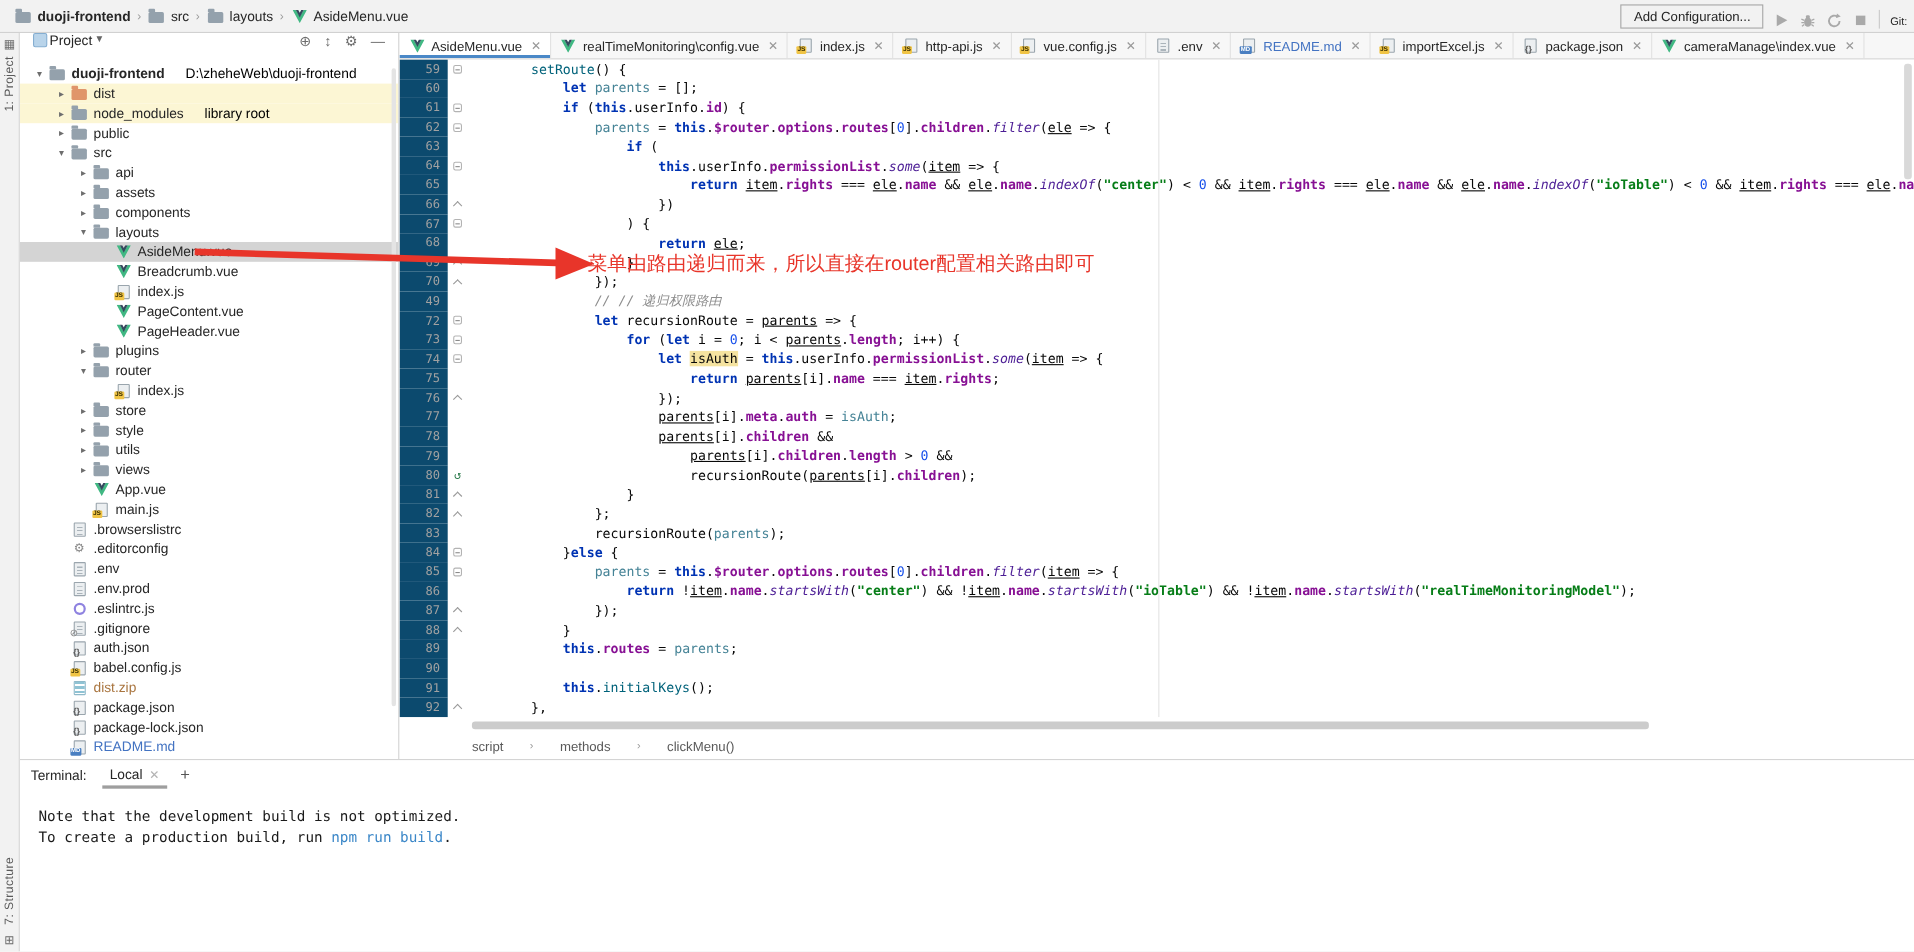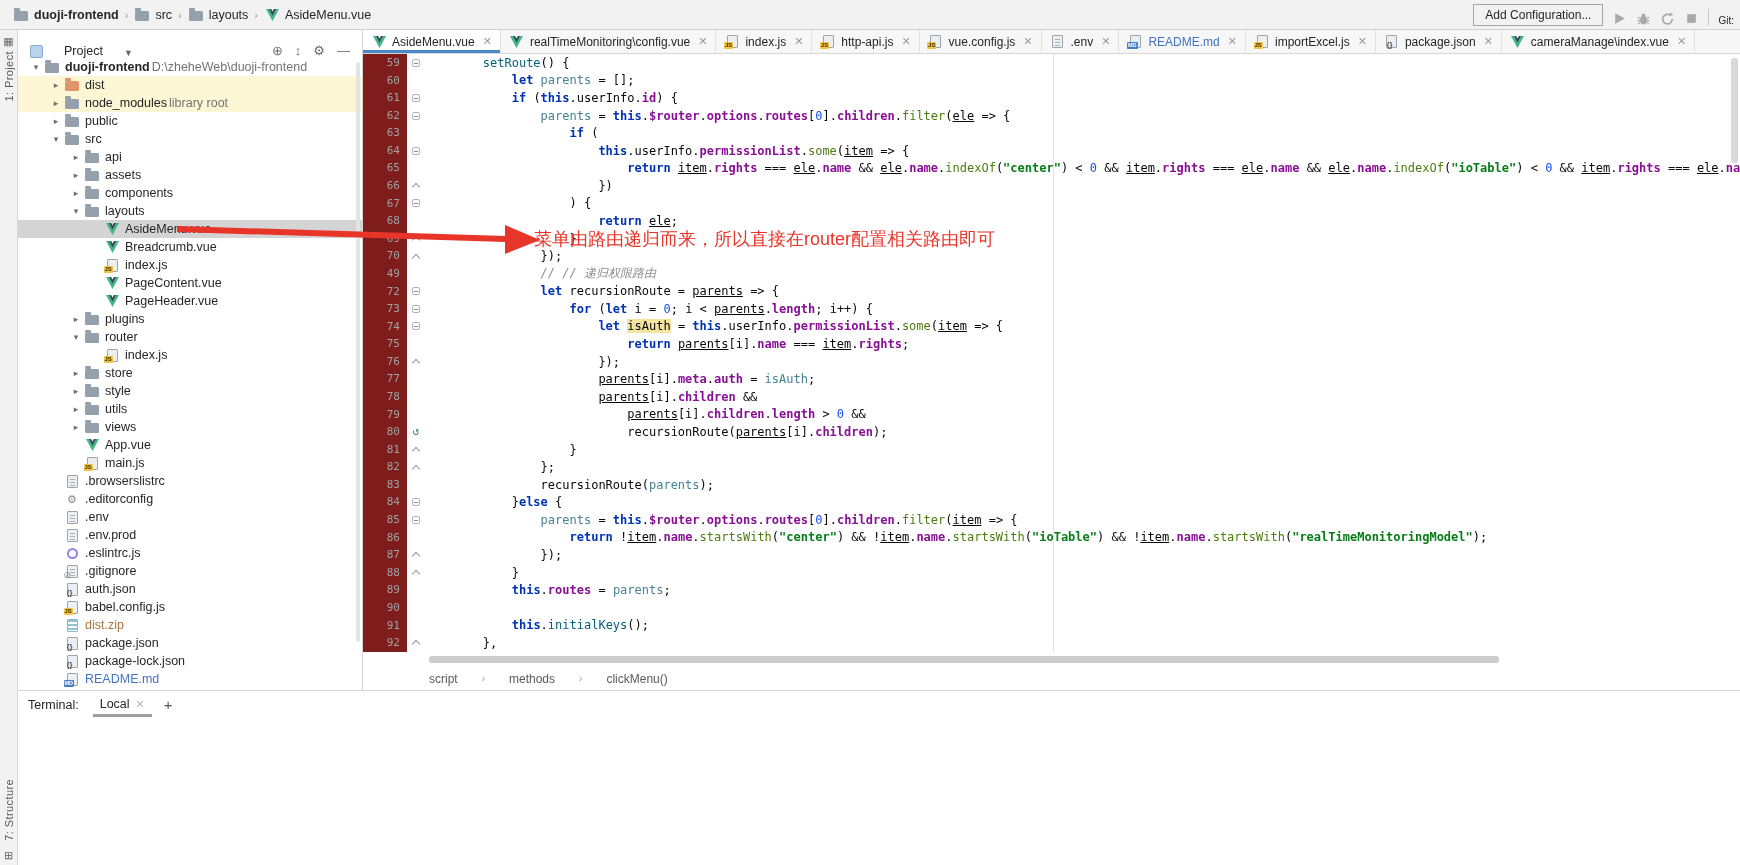--- a/index.html
+++ b/index.html
@@ -18,31 +18,31 @@
   .git-label{font-size:10px;color:#262626;white-space:nowrap}
 
   
   .stripe{position:absolute;left:0;top:30px;width:18px;height:835px;background:#f2f2f2;border-right:1px solid #d6d6d6;display:flex;flex-direction:column;align-items:center;padding:5px 0 4px;z-index:4}
   .vlabel{writing-mode:vertical-rl;transform:rotate(180deg);font-size:11px;color:#595959;letter-spacing:.4px;margin-top:4px}
   .stripe-ic{font-size:11px;color:#6b6b6b;line-height:12px}
   .stripe-bottom{margin-top:auto;display:flex;flex-direction:column;align-items:center;gap:8px}
 
   
   .project{position:absolute;left:18px;top:30px;width:345px;height:660px;background:#fff;border-right:1px solid #d4d4d4;overflow:hidden;z-index:3}
-  .pj-head{height:28px;display:flex;align-items:flex-end;gap:21px;padding:0 12px 0 12px;font-size:12.5px;color:#262626}
+  .pj-head{height:28px;display:flex;align-items:flex-start;gap:2px;padding:0 12px 0 12px;font-size:12.5px;color:#262626}
   .pane-ic{width:13px;height:13px;background:#b9d4ea;border:1px solid #85aed1;border-radius:2px;flex:none}
   .pj-caret{font-size:9px;color:#666}
   .pj-icons{margin-left:auto;display:flex;gap:12px;color:#6e6e6e;font-size:13px}
   .tree{position:absolute;top:28px;left:0;right:0;bottom:0;font-size:12.5px;color:#262626}
   .trow{height:18px;display:flex;align-items:center;white-space:nowrap;cursor:default}
   .trow.yellow{background:#fcf6d4}
   .trow.selected{background:#d4d4d4}
   .tarrow{width:16px;text-align:center;font-size:9px;color:#6e6e6e;flex:none}
   .tlabel{margin-left:5px}
-  .textra{color:#737373;margin-left:2px}
+  .textra{color:#000000;margin-left:19px}
   .pj-scroll{position:absolute;right:2px;top:32px;width:4px;height:580px;background:#e4e4e4;border-radius:2px}
 
   
   .ic-wrap{display:inline-flex;width:16px;height:15px;justify-content:center;align-items:center;flex:none;position:relative}
   .fold-ic{width:14px;height:10px;background:#94a1ac;border-radius:1.5px;position:relative;margin-top:2px}
   .fold-ic::before{content:"";position:absolute;left:0;top:-3px;width:6px;height:3px;background:inherit;border-radius:1px 1px 0 0}
   .fold-ic.dist{background:#e0956a}
   .doc-ic{width:11px;height:13px;background:#eceff1;border:1px solid #9aa5ad;border-radius:1px;position:relative}
   .doc-ic.lines::before{content:"";position:absolute;left:2px;right:2px;top:3px;height:8px;background:repeating-linear-gradient(#9aa5adcc 0 1px,transparent 1px 3px)}
   .badge{position:absolute;font-weight:bold;font-family:"Liberation Sans",sans-serif;border-radius:1px}
@@ -56,31 +56,31 @@
 
   
   .editor{position:absolute;left:363px;top:30px;width:1377px;height:660px;background:#fff;z-index:2}
   .tabs{height:24px;display:flex;background:#f7f7f7;border-bottom:1px solid #d6d6d6;overflow:hidden}
   .tab{display:flex;align-items:center;gap:5px;padding:0 8px;font-size:12px;color:#262626;border-right:1px solid #e2e2e2;white-space:nowrap;cursor:default}
   .tab.active{background:#fff;box-shadow:inset 0 -3px 0 #4a88c7}
   .tab .x{color:#9a9a9a;font-size:11px;margin-left:3px}
   .code{position:absolute;top:24px;left:0;width:1377px;height:598px;overflow:hidden;font-family:"DejaVu Sans Mono","Liberation Mono",monospace;font-size:12px}
   .margin-line{position:absolute;left:690px;top:0;width:1px;height:100%;background:#e3e3e3}
   .cl{height:17.588px;display:flex;align-items:center;white-space:pre}
-  .ln{flex:none;width:44px;padding-right:7px;text-align:right;color:#a1a1a1;background:#7f1d1d;font-size:11px;height:100%;line-height:17.588px}
+  .ln{flex:none;width:44px;padding-right:7px;text-align:right;color:#a1a1a1;background:#0c4a6e;font-size:11px;height:100%;line-height:17.588px}
   .fd{flex:none;width:18px;height:100%;display:flex;align-items:center;justify-content:center}
   .sq{width:8px;height:8px;border:1px solid #b3b3b3;border-radius:2px;position:relative;background:#fff}
   .sq::after{content:"";position:absolute;left:1px;right:1px;top:3px;height:1px;background:#8a8a8a}
   .ch{width:6px;height:6px;border-top:1.5px solid #9a9a9a;border-left:1.5px solid #9a9a9a;transform:rotate(45deg);margin-top:3px}
   .rec{color:#2f7d4f;font-size:11px;line-height:1}
   .cl span{white-space:pre}
   .c-p{color:#080808}
   .c-k{color:#0033b3;font-weight:bold}
   .c-pr{color:#871094;font-weight:bold}
-  .c-m{color:#4d7c0f;}
+  .c-m{color:#4c1d95;font-style:italic}
   .c-f{color:#00627a}
   .c-s{color:#067d17;font-weight:bold}
   .c-n{color:#1750eb}
   .c-c{color:#8c8c8c;font-style:italic}
   .c-u{color:#080808;text-decoration:underline}
   .c-v{color:#458396}
   .c-hl{background:#f5e3a0;color:#080808}
   .vscroll{position:absolute;right:2px;top:28px;width:7px;height:105px;background:#d9d9d9;border-radius:3px}
   .hscroll{position:absolute;left:66px;top:626px;width:1070px;height:7px;background:#cccccc;border-radius:3px}
   .crumbs{position:absolute;left:0;top:637px;width:100%;height:23px;background:#fff;display:flex;align-items:center;gap:24px;padding-left:66px;font-size:12px;color:#5a5a5a}
@@ -608,19 +608,23 @@
 
 <div class="terminal">
   <div class="term-head">
     <span class="term-title">Terminal:</span>
     <span class="term-tab">
       <span>Local</span>
       <span class="x">✕</span>
     </span>
     <span class="term-plus">+</span>
   </div>
+  <div class="term-body" id="term-body">
+      <div><span>Note that the development build is not optimized.</span></div>
+      <div><span>To create a production build, run </span><span class="t-cmd" style="color: rgb(59, 135, 200);">npm run build</span><span>.</span></div>
+    </div>
 </div>
 
 <svg class="overlay">
   <line id="anno-line" x1="177" y1="229" x2="506" y2="239" stroke="#e8352a" stroke-width="6"></line>
   <polygon id="anno-head" points="505,225 540,240 505,254" fill="#e8352a"></polygon>
 </svg>
 <div class="anno-text" id="anno-text" style="color: rgb(232, 53, 42);">菜单由路由递归而来，所以直接在router配置相关路由即可</div>
 
 </body></html>

